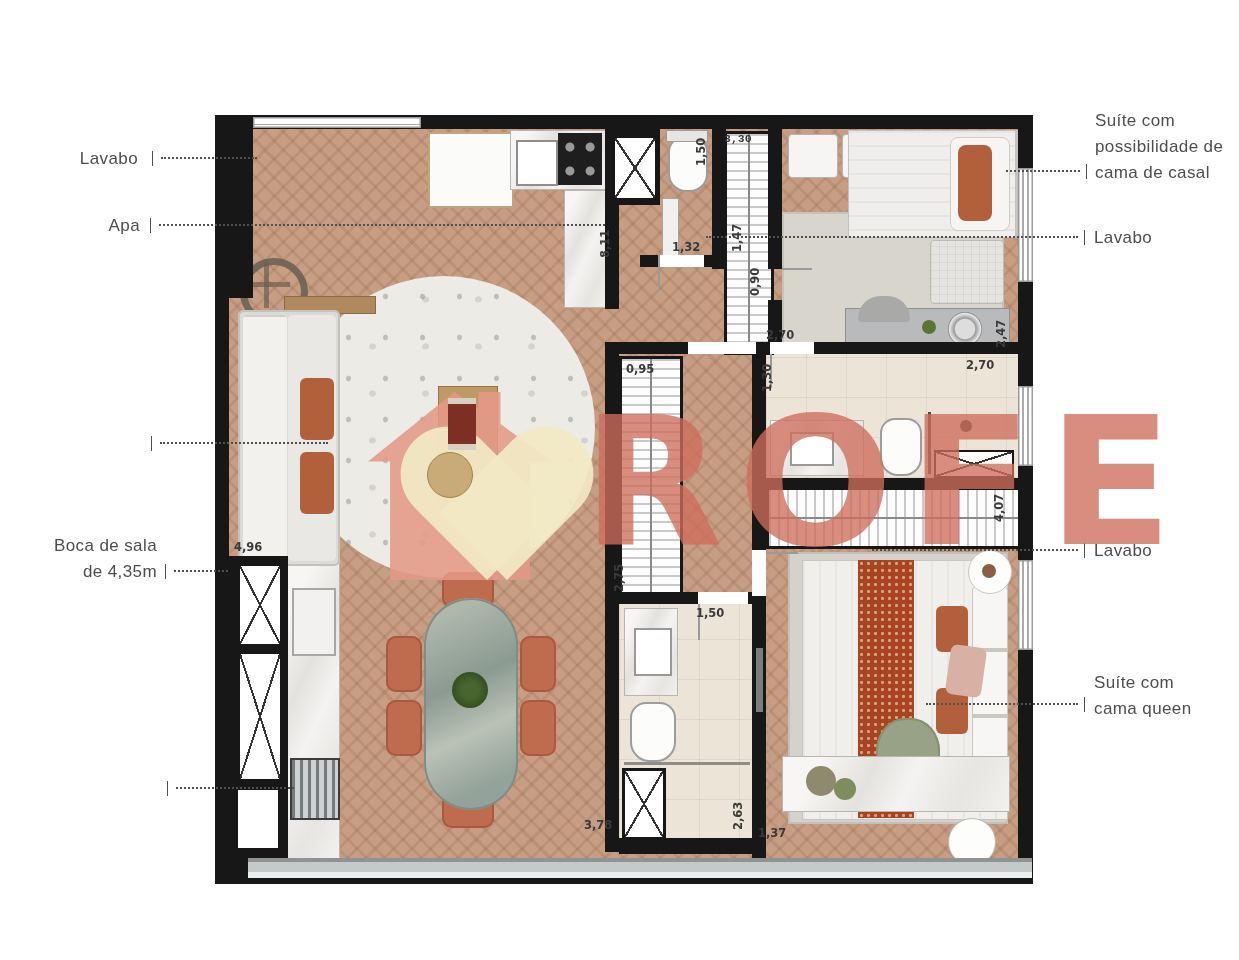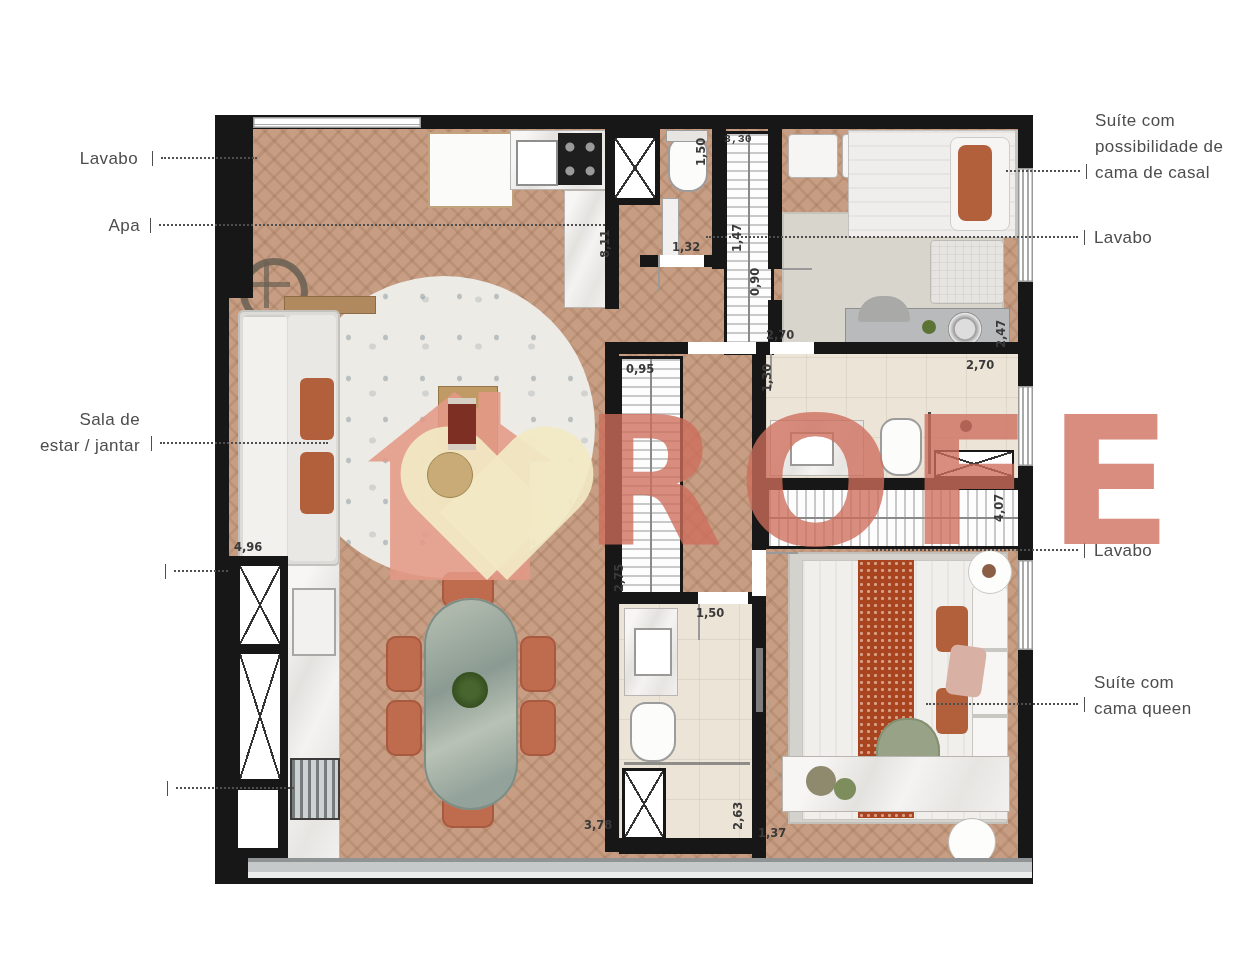--- a/index.html
+++ b/index.html
@@ -240,25 +240,25 @@
   <div class="wm-title" style="left:582px;top:394px;">ROFE</div>
 
   <div class="ltext" style="right:1101px;top:146px;">Lavabo</div>
   <span class="bar" style="left:152px;top:151px;"></span>
   <div class="dots" style="left:161px;top:157px;width:96px;"></div>
 
   <div class="ltext" style="right:1099px;top:213px;">Apa</div>
   <span class="bar" style="left:150px;top:218px;"></span>
   <div class="dots" style="left:159px;top:224px;width:446px;"></div>
 
-  <div class="ltext" style="right:1099px;top:407px;">Sala de
-estar / jantar</div>
   <span class="bar" style="left:151px;top:436px;"></span>
   <div class="dots" style="left:160px;top:442px;width:168px;"></div>
 
+  <div class="ltext" style="right:1082px;top:533px;">Boca de sala
+de 4,35m</div>
   <span class="bar" style="left:165px;top:564px;"></span>
   <div class="dots" style="left:174px;top:570px;width:54px;"></div>
 
   <span class="bar" style="left:167px;top:781px;"></span>
   <div class="dots" style="left:176px;top:787px;width:118px;"></div>
 
   <div class="rtext" style="left:1095px;top:108px;">Suíte com
 possibilidade de
 cama de casal</div>
   <span class="bar" style="left:1086px;top:164px;"></span>

